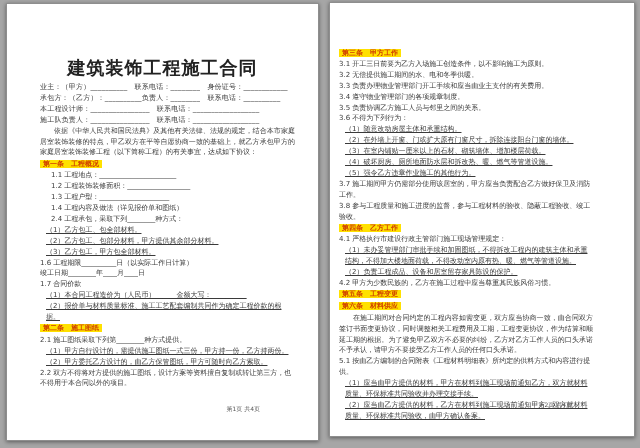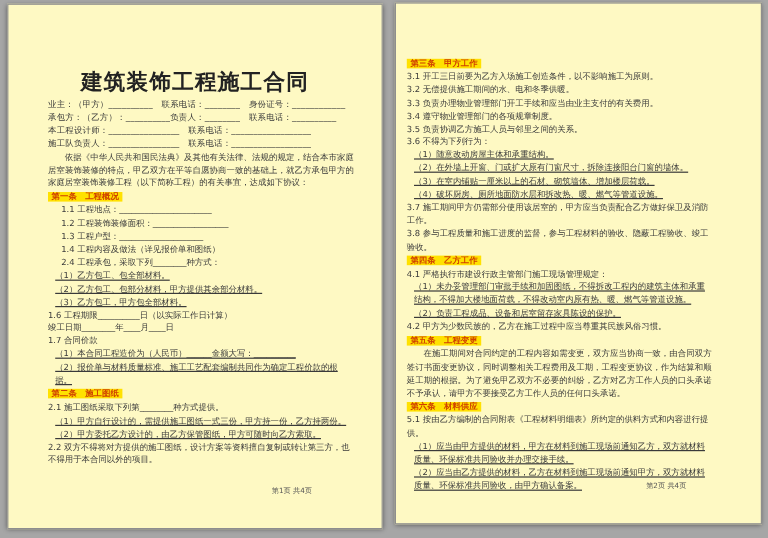--- a/index.html
+++ b/index.html
@@ -5,21 +5,21 @@
   html,body{margin:0;padding:0;}
   body{
     width:640px;height:448px;
     background:#a6a6a6;
     position:relative;
     font-family:"DejaVu Sans",sans-serif;
     overflow:hidden;
   }
   .page{
     position:absolute;
-    background:#fef9c3;
+    background:#ffffff;
     box-shadow:0 1px 4px rgba(0,0,0,.45);
     border:1px solid #8e8e8e;
     box-sizing:border-box;
   }
   #page1{left:6px;top:3px;width:313px;height:438px;}
   #page2{left:329px;top:2px;width:306px;height:435px;}
 
   .doc-title{
     position:absolute;top:52px;left:0;right:0;
     text-align:center;
@@ -95,28 +95,29 @@
       <div class="line b">3.1 开工三日前要为乙方入场施工创造条件，以不影响施工为原则。</div>
       <div class="line b">3.2 无偿提供施工期间的水、电和冬季供暖。</div>
       <div class="line b">3.3 负责办理物业管理部门开工手续和应当由业主支付的有关费用。</div>
       <div class="line b">3.4 遵守物业管理部门的各项规章制度。</div>
       <div class="line b">3.5 负责协调乙方施工人员与邻里之间的关系。</div>
       <div class="line b">3.6 不得为下列行为：</div>
       <div class="line i2">（1）随意改动房屋主体和承重结构。</div>
       <div class="line i2">（2）在外墙上开窗、门或扩大原有门窗尺寸，拆除连接阳台门窗的墙体。</div>
       <div class="line i2">（3）在室内铺贴一厘米以上的石材、砌筑墙体、增加楼层荷载。</div>
       <div class="line i2">（4）破坏厨房、厕所地面防水层和拆改热、暖、燃气等管道设施。</div>
+      <div class="line i2">（5）强令乙方违章作业施工的其他行为。</div>
       <div class="line b">3.7 施工期间甲方仍需部分使用该居室的，甲方应当负责配合乙方做好保卫及消防工作。</div>
       <div class="line b">3.8 参与工程质量和施工进度的监督，参与工程材料的验收、隐蔽工程验收、竣工验收。</div>
       <div class="line h"><span>第四条　乙方工作</span></div>
       <div class="line b">4.1 严格执行市建设行政主管部门施工现场管理规定：</div>
       <div class="line i2">（1）未办妥管理部门审批手续和加固图纸，不得拆改工程内的建筑主体和承重结构，不得加大楼地面荷载，不得改动室内原有热、暖、燃气等管道设施。</div>
       <div class="line i2">（2）负责工程成品、设备和居室留存家具陈设的保护。</div>
       <div class="line b">4.2 甲方为少数民族的，乙方在施工过程中应当尊重其民族风俗习惯。</div>
       <div class="line h"><span>第五条　工程变更</span></div>
+      <div class="line h"><span>第六条　材料供应</span></div>
       <div class="line p">在施工期间对合同约定的工程内容如需变更，双方应当协商一致，由合同双方签订书面变更协议，同时调整相关工程费用及工期，工程变更协议，作为结算和顺延工期的根据。为了避免甲乙双方不必要的纠纷，乙方对乙方工作人员的口头承诺不予承认，请甲方不要接受乙方工作人员的任何口头承诺。</div>
-      <div class="line h"><span>第六条　材料供应</span></div>
       <div class="line b">5.1 按由乙方编制的合同附表《工程材料明细表》所约定的供料方式和内容进行提供。</div>
       <div class="line i2">（1）应当由甲方提供的材料，甲方在材料到施工现场前通知乙方，双方就材料质量、环保标准共同验收并办理交接手续。</div>
       <div class="line i2">（2）应当由乙方提供的材料，乙方在材料到施工现场前通知甲方，双方就材料质量、环保标准共同验收，由甲方确认备案。</div>
     </div>
   <div class="footer">第2页 共4页</div>
 </div>
 
 </body></html>

